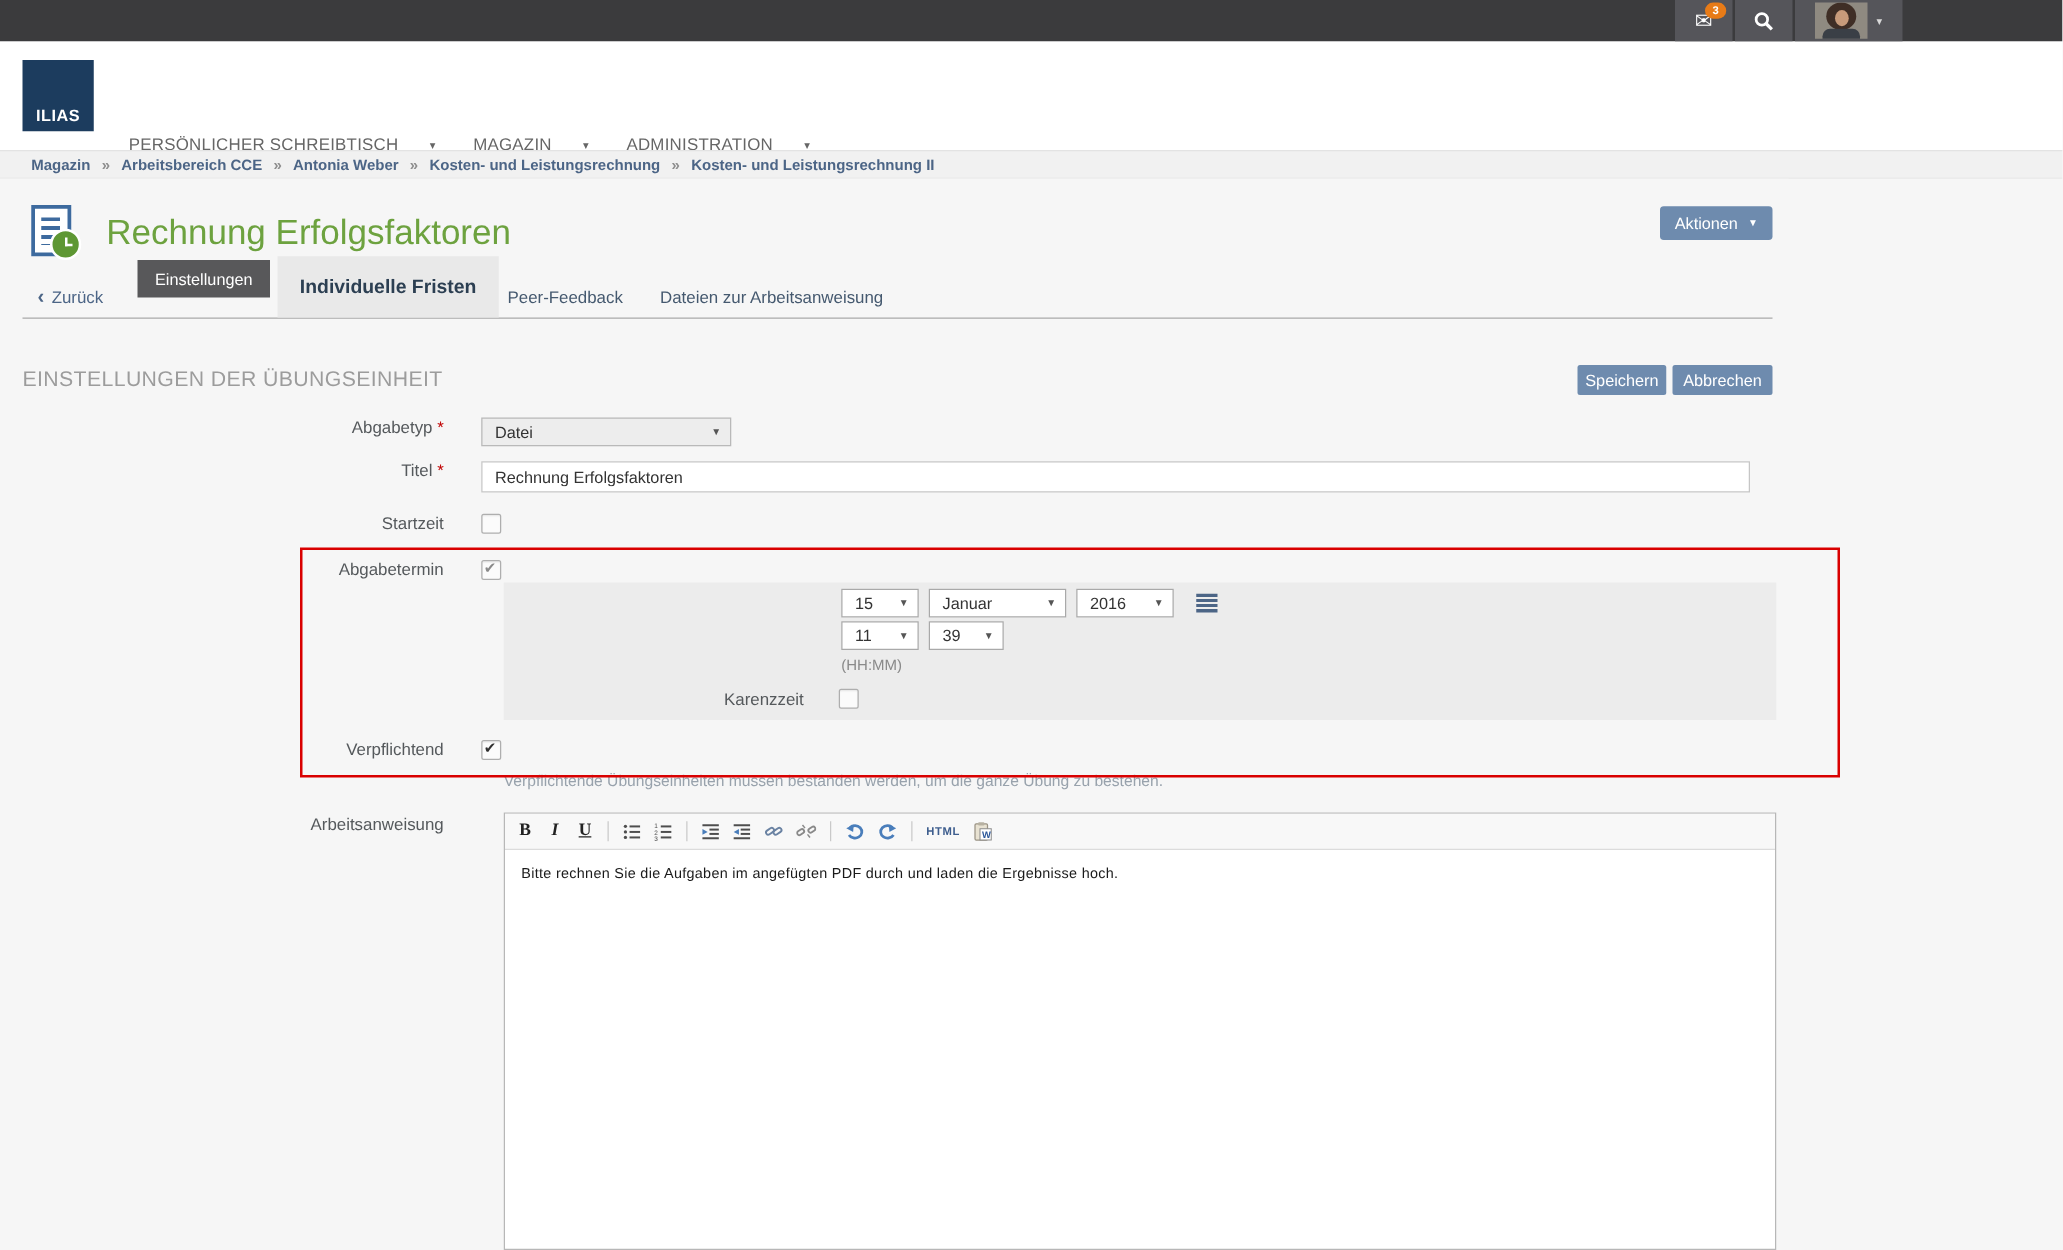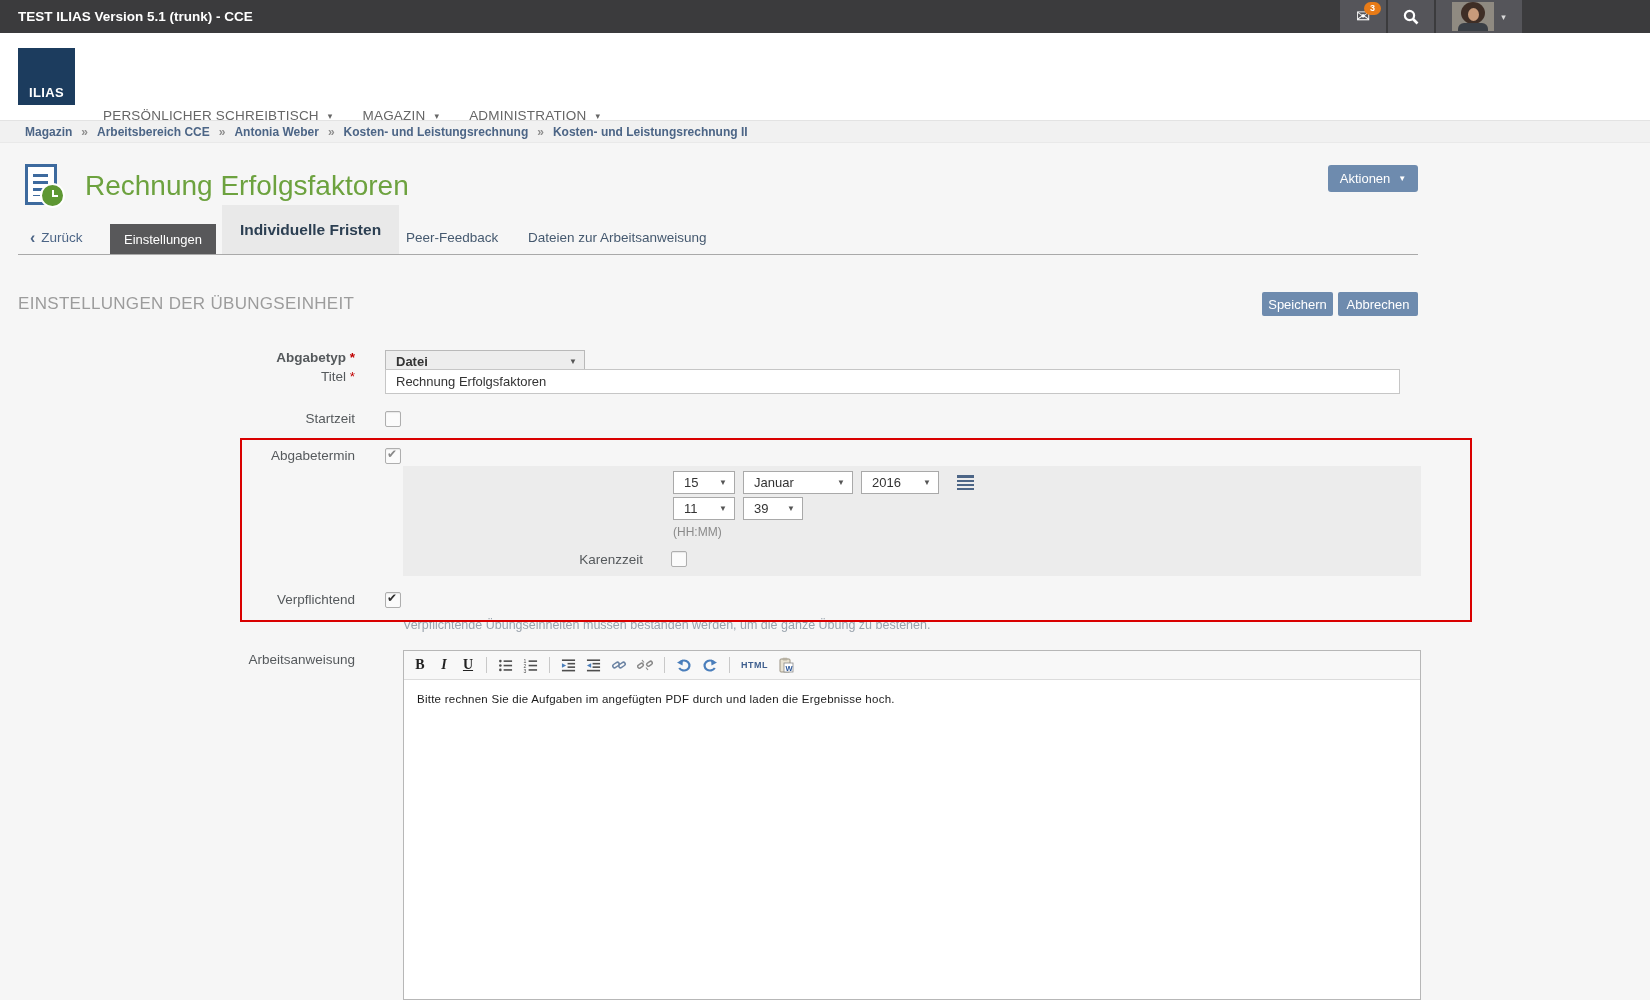--- a/index.html
+++ b/index.html
@@ -21,21 +21,21 @@
   .avatar .hair { position:absolute; left:9px; top:0px; width:24px; height:22px; border-radius:50%; background:#3f2e26; }
   .avatar .face { position:absolute; left:16px; top:6px; width:11px; height:13px; border-radius:50%; background:#c89b7b; }
   .avatar .shoulders { position:absolute; left:6px; bottom:-4px; width:30px; height:12px; border-radius:6px 6px 0 0; background:#3a3f46; }
   .tb-caret { color:#d9d9d9; font-size:9px; margin-left:7px; }
   
   .header { position:absolute; top:33px; left:0; width:1650px; height:87px; background:#ffffff;padding-left:36px; }
   .logo { position:absolute; left:18px; top:15px; width:57px; height:57px; background:#1c3c5e; color:#fff;
           display:flex; align-items:flex-end; justify-content:center; font-weight:bold; font-size:13px;
           letter-spacing:0.4px; padding-bottom:5px; box-sizing:border-box; cursor:pointer; }
   .mainnav { position:absolute; left:103px; top:75px; display:flex; gap:30px; }
-  .nav-item { font-size:13.5px; color:#666; letter-spacing:0.2px; cursor:pointer; display:flex; align-items:center; gap:9px; }
+  .nav-item { font-size:13.5px; color:#666; letter-spacing:0.2px; cursor:pointer; display:flex; align-items:center; gap:25px; }
   .nav-caret { font-size:9px; color:#666; }
   
   .breadcrumb { position:absolute; top:120px; left:0; width:1650px; height:23px; background:#f1f1f1;
                 border-top:1px solid #e3e3e3; border-bottom:1px solid #e9e9e9; box-sizing:border-box;
                 display:flex; align-items:center; padding-left:25px; font-size:12px; }
   .bc-link { color:#4c6586; font-weight:bold; cursor:pointer; }
   .bc-sep { color:#8e8e8e; margin:0 9px; font-weight:bold; }
   
   .main { position:absolute; top:143px; left:0; width:1431px; height:857px; background:#f6f6f6; }
   
@@ -50,21 +50,21 @@
   .obj-clock .h2c { position:absolute; left:10px; top:10px; width:6px; height:2px; background:#fff; }
   .page-title { margin-left:18px; font-size:28px; color:#6da23f; font-weight:400; }
   .btn { background:#6e8bae; color:#fff; font-size:13px; border-radius:2px; display:flex; align-items:center;
          justify-content:center; cursor:pointer; font-family:Liberation Sans, sans-serif; }
   .aktionen { position:absolute; left:1328px; top:22px; width:90px; height:27px; border-radius:3px; gap:8px; }
   .btn-caret { font-size:8px; color:#fff; }
   
   .tabsrow { position:absolute; left:18px; top:62px; width:1400px; height:49px; border-bottom:1px solid #a9a9a9; }
   .back-link { position:absolute; left:12px; bottom:9px; color:#4c6586; font-size:13.5px; cursor:pointer; display:flex; align-items:center; gap:6px; }
   .back-chev { font-weight:bold; font-size:16px; line-height:12px; }
-  .tab-active { position:absolute; left:92px; bottom:0; width:106px; height:30px; background:#58585a; color:#fff;
+  .tab-active { position:absolute; left:92px; bottom:16px; width:106px; height:30px; background:#58585a; color:#fff;
                 font-size:13px; display:flex; align-items:center; justify-content:center; cursor:pointer; }
   .tab-highlight { position:absolute; left:204px; bottom:0; width:177px; height:49px; background:#e9e9e9;
                    color:#2c3f52; font-weight:bold; font-size:15.5px; display:flex; align-items:center; justify-content:center; cursor:pointer; }
   .tab-plain { position:absolute; bottom:9px; color:#45596f; font-size:13.5px; cursor:pointer; }
   .tab-peer { left:388px; }
   .tab-dateien { left:510px; }
   
   .section-row { position:absolute; left:18px; top:149px; width:1400px; height:28px; }
   .section-title { position:absolute; left:0; top:2px; font-size:17px; color:#9c9c9c; letter-spacing:0.3px; }
   .btn-speichern { position:absolute; left:1244px; top:0; width:71px; height:24px; }
@@ -76,21 +76,21 @@
   .req { color:#c00000; }
   .sel { height:23px; background:#ededed; border:1px solid #b9b9b9; box-sizing:border-box; display:flex;
          align-items:center; justify-content:space-between; padding:0 7px 0 10px; font-size:13px; color:#333; cursor:pointer; }
   .sel-caret { font-size:8px; color:#555; margin-left:8px; }
   .txt-input { width:1015px; height:25px; box-sizing:border-box; border:1px solid #c6c6c6; background:#fff;
                font-size:13px; color:#333; padding:0 10px; font-family:"Liberation Sans",sans-serif; }
   .cb { width:14px; height:14px; border:1px solid #aeaeae; background:#fbfbfb; border-radius:2px; position:relative;
         box-shadow:inset 0 1px 1px rgba(0,0,0,0.08); cursor:pointer; flex:none; }
   .cb.checked::after { content:"\2714"; position:absolute; left:1px; top:-2px; font-size:12px; color:#2f2f2f; }
   .cb.gray.checked::after { color:#8a8a8a; }
-  .row-abgabetyp { top:207px;font-weight:bold; } .row-titel { top:226px; } .row-startzeit { top:268px; }
+  .row-abgabetyp { top:191px; } .row-titel { top:226px; } .row-startzeit { top:268px; }
   .row-abtermin { top:305px; } .row-verpfl { top:449px; }
   .date-panel { position:absolute; left:403px; top:323px; width:1018px; height:110px; background:#ececec; }
   .dp-row { position:absolute; left:270px; display:flex; gap:8px; align-items:center; }
   .dp-row1 { top:5px; } .dp-row2 { top:31px; }
   .sel-dark { background:#ffffff; border-color:#a9a9a9; }
   .w-day { width:62px; } .w-month { width:110px; } .w-year { width:78px; } .w-hour { width:62px; } .w-min { width:60px; }
   .cal-icon { width:17px; height:15px; margin-left:10px; cursor:pointer;
               background:linear-gradient(#4c6586 0 3px, transparent 3px 4.5px, #4c6586 4.5px 7px, transparent 7px 8.5px,
                           #4c6586 8.5px 11px, transparent 11px 12.5px, #4c6586 12.5px 15px); }
   .hhmm { position:absolute; left:270px; top:59px; font-size:12px; color:#8a8a8a; }
@@ -110,21 +110,20 @@
   .tlet.i { font-style:italic; font-weight:bold; }
   .tlet.u { text-decoration:underline; }
   .tsep { width:1px; height:16px; background:#c9c9c9; margin:0 1px; }
   .thtml { font-size:9px; font-weight:bold; color:#3e5e8e; letter-spacing:0.5px; }
   .econtent { padding:13px 13px; font-size:11.5px; color:#1a1a1a; letter-spacing:0.25px; cursor:text; }
 </style>
 </head>
 <body>
 
 <div class="topbar">
-  <div class="topbar-title">TEST ILIAS Version 5.1 (trunk) - CCE</div>
   <div class="tb-btn tb-mail">
     <span class="mail-glyph">✉</span>
     <span class="badge">3</span>
   </div>
   <div class="tb-btn tb-search">
     <svg width="18" height="18" viewBox="0 0 18 18">
       <circle cx="7.5" cy="7.5" r="4.6" fill="none" stroke="#ffffff" stroke-width="2.2"></circle>
       <line x1="11" y1="11" x2="15.5" y2="15.5" stroke="#ffffff" stroke-width="2.6"></line>
     </svg>
   </div>

